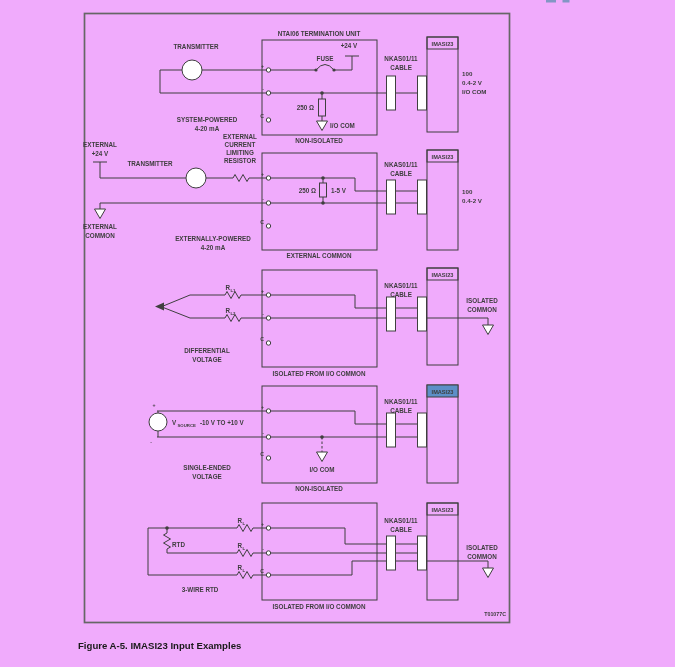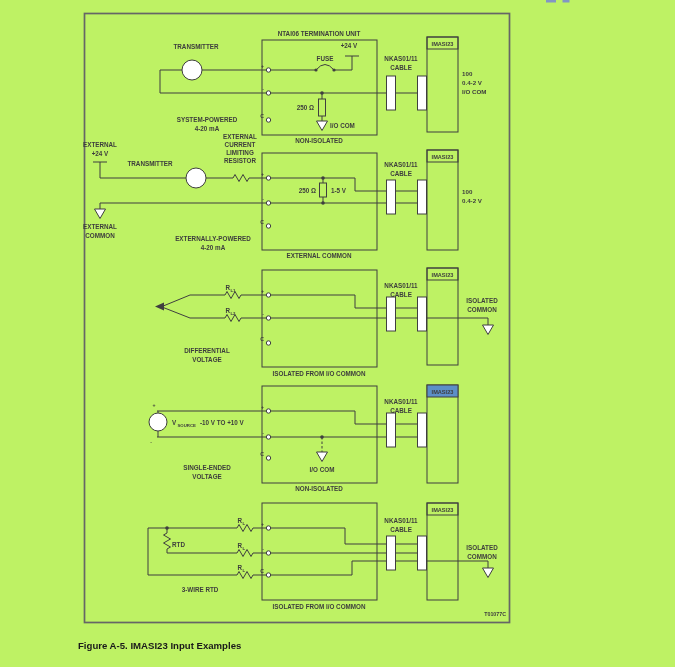--- a/index.html
+++ b/index.html
@@ -1,16 +1,16 @@
 <!DOCTYPE html>
 <html><head>
 <meta charset="utf-8">
 <style>
   html,body{margin:0;padding:0;background:#ffffff;}
-  .page{position:relative;width:675px;height:667px;background:#bef264;overflow:hidden;}
+  .page{position:relative;width:675px;height:667px;background:#f0abfc;overflow:hidden;}
   svg{position:absolute;left:0;top:0;}
   text{font-family:"Liberation Sans",sans-serif;fill:#3d3d3d;}
   .t   {font-size:6.3px;font-weight:bold;}
   .sub {font-size:4.3px;font-weight:bold;}
   .sign{font-size:5.2px;font-weight:bold;}
   .mod {font-size:5.6px;font-weight:bold;}
   .note{font-size:6.2px;font-weight:bold;}
   .cap {font-size:9.6px;font-weight:bold;fill:#1a1a1a;}
   .code{font-size:5.3px;font-weight:bold;}
   .w{stroke:#3f3f3f;stroke-width:1;fill:none;}

